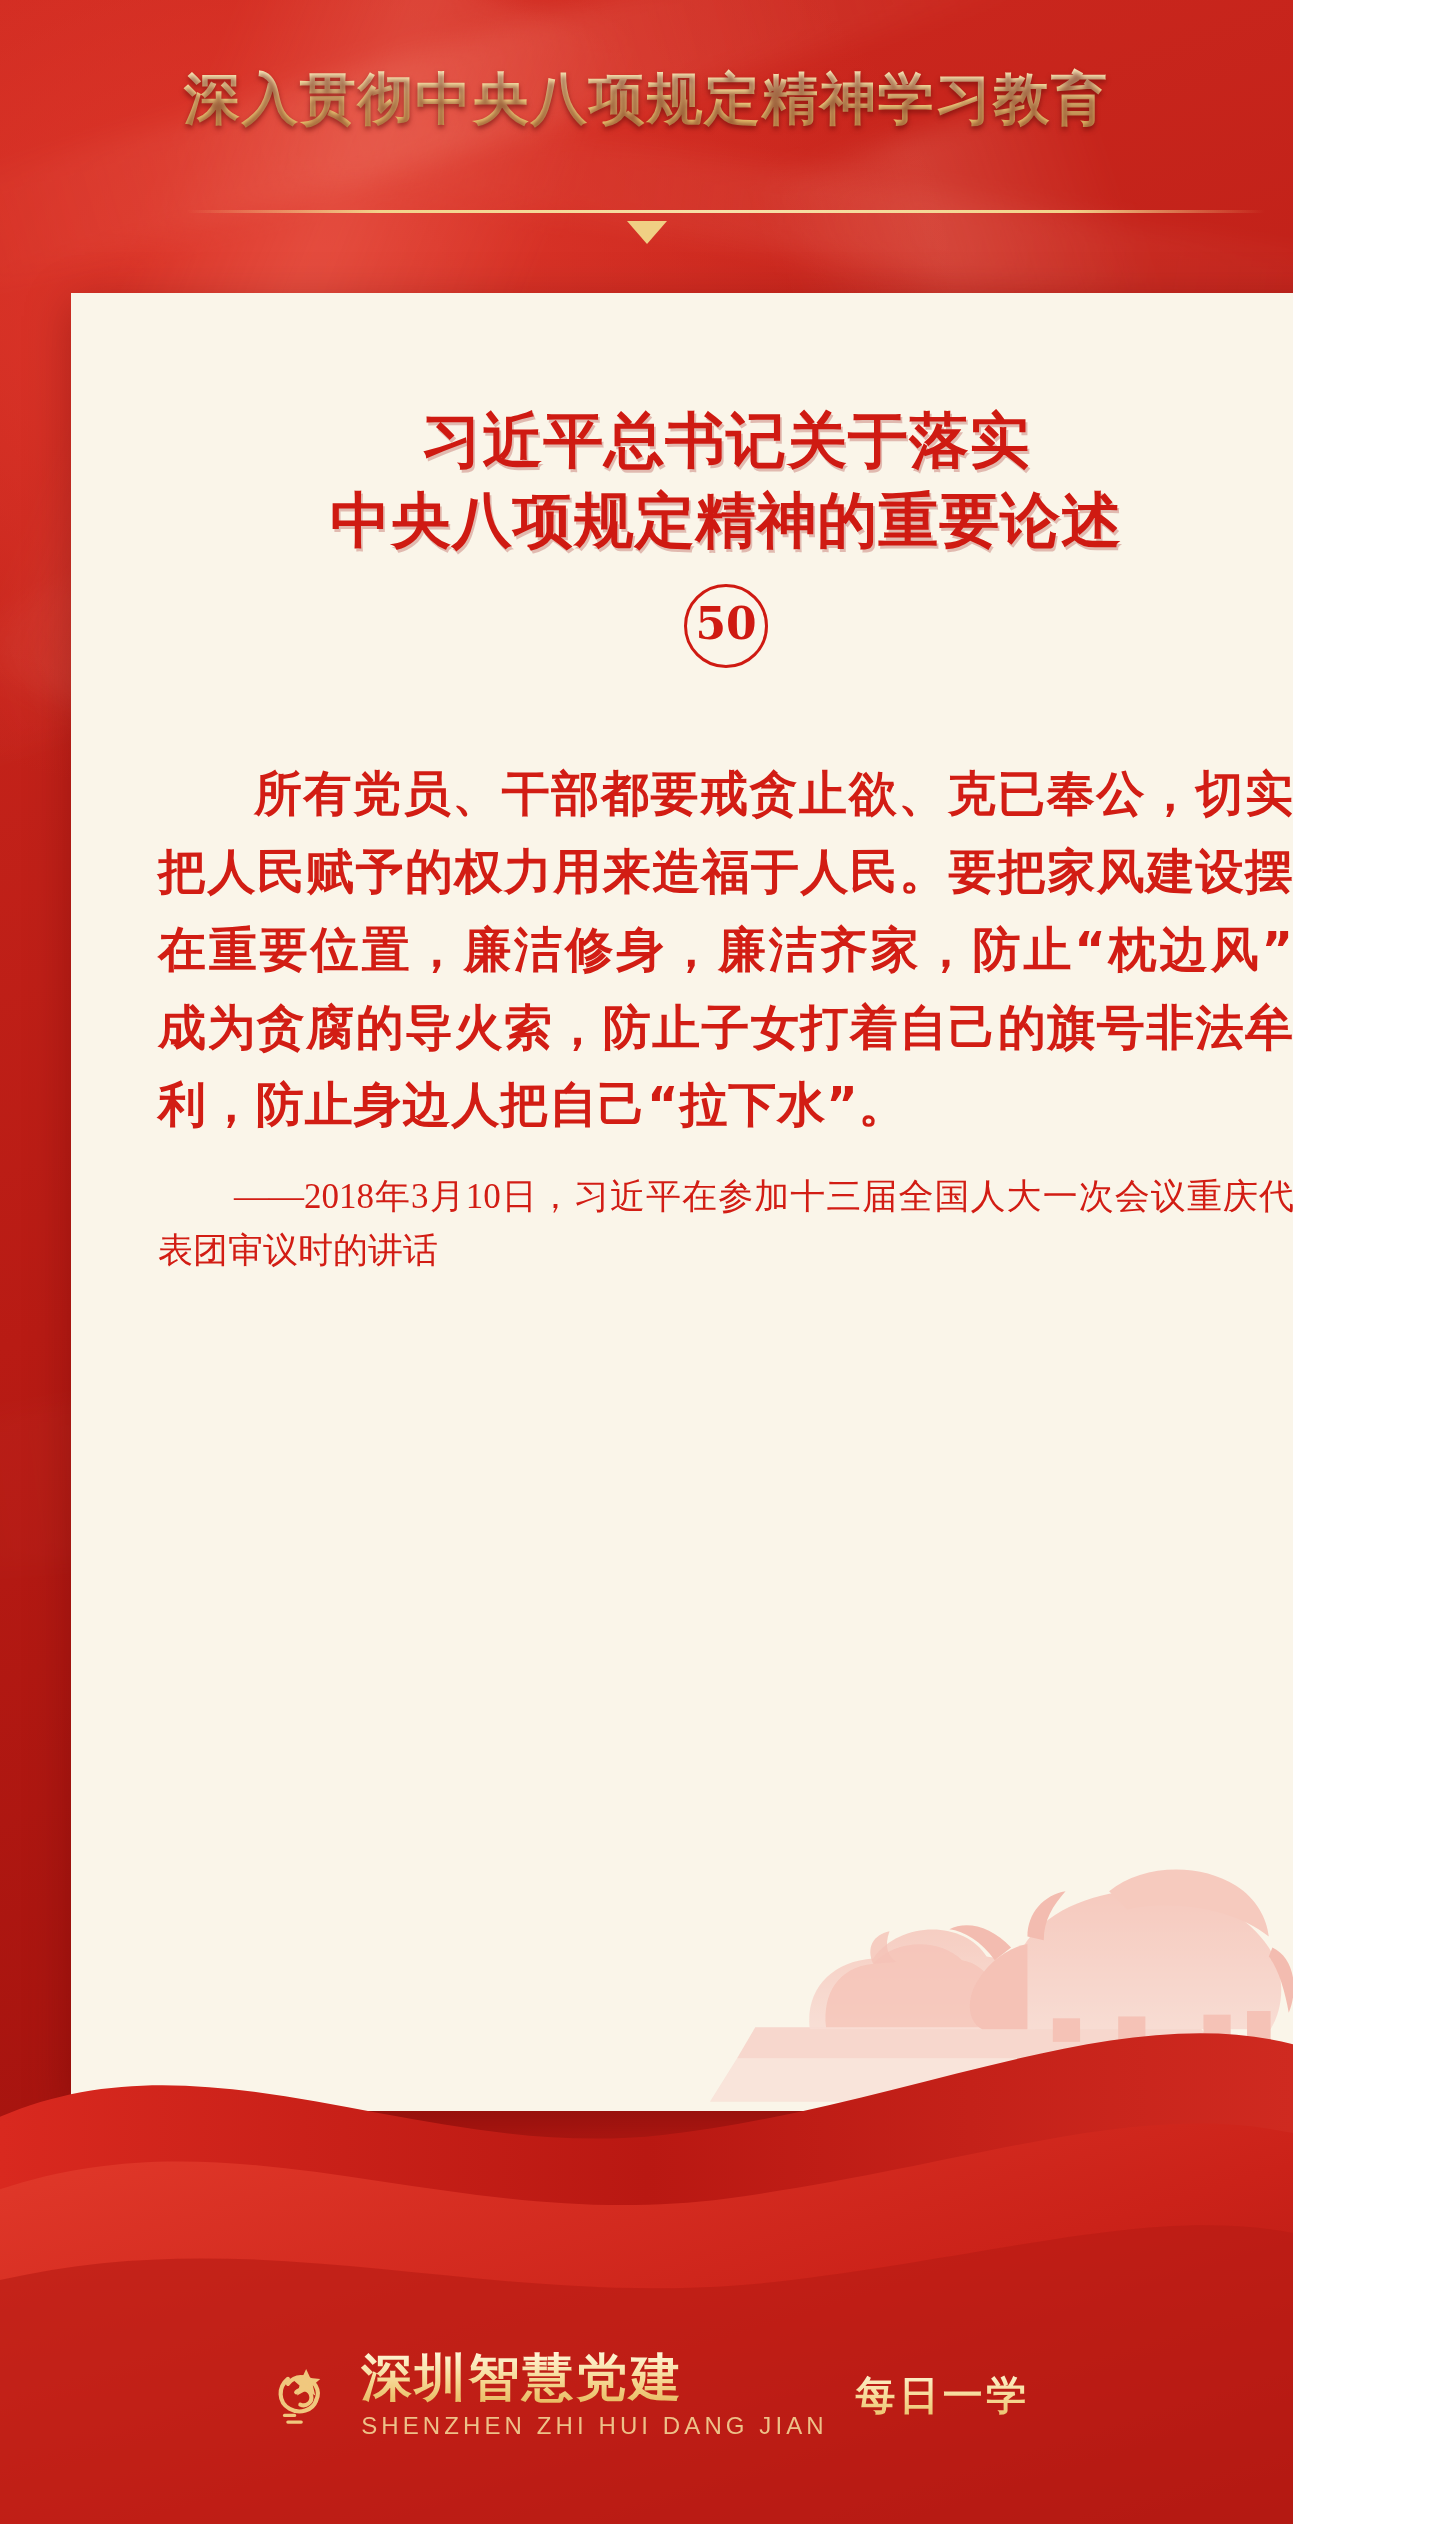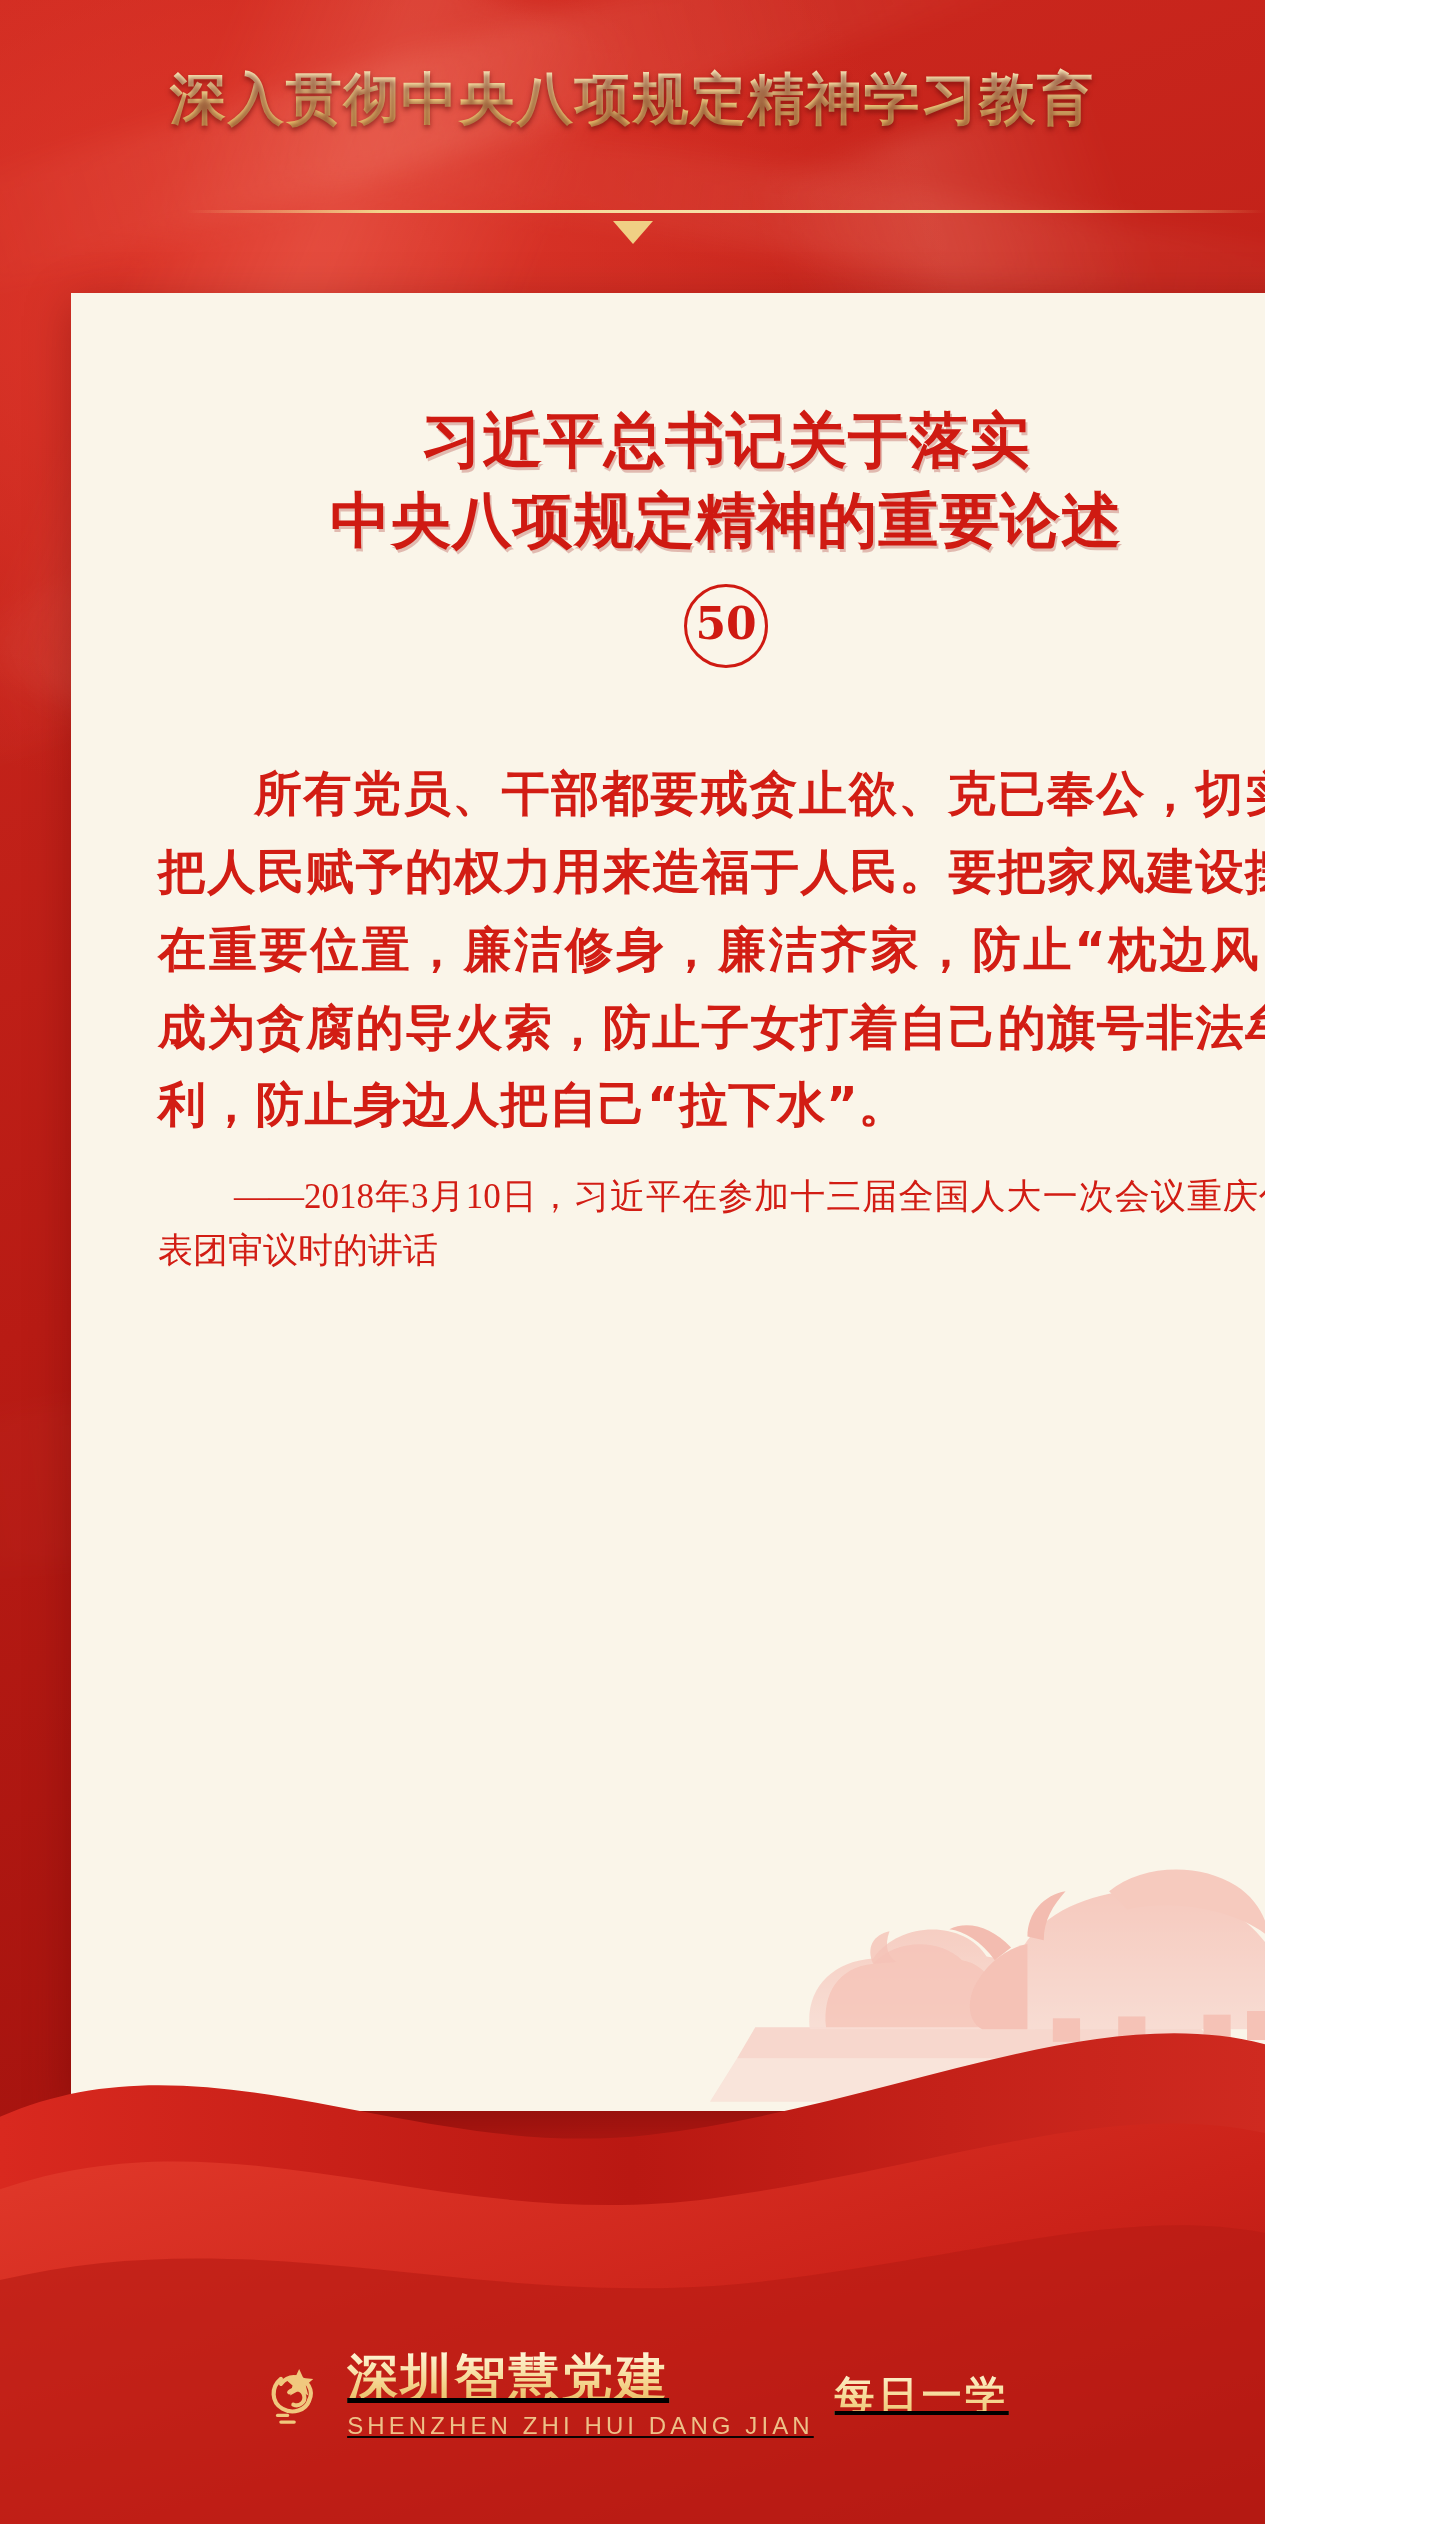--- a/index.html
+++ b/index.html
@@ -9,20 +9,21 @@
   }
   body {
     font-family: "Liberation Sans", sans-serif;
   }
   .poster {
     position: relative;
     width: 1265px;
     height: 2525px;
     overflow: hidden;
     background: #701a75;
+    padding-left: 28px;
   }
 
   
   .bg-base {
     position: absolute;
     inset: 0;
     background:
       radial-gradient(ellipse 1088px 816px at 22% 12%, #e0392c 0%, rgba(224,57,44,0) 62%),
       radial-gradient(ellipse 907px 726px at 85% 35%, #d32c22 0%, rgba(211,44,34,0) 60%),
       linear-gradient(160deg, #cf2a20 0%, #b81b14 45%, #a7140f 72%, #c4201a 100%);
@@ -184,22 +185,21 @@
 
   
   .footer {
     position: absolute;
     left: 0; right: 0;
     bottom: 87px;
     z-index: 12;
     display: flex;
     align-items: center;
     justify-content: center;
-    gap: 8px;
-    text-decoration: underline;
+    gap: 15px;
   }
   .brand-mark { width: 83px; height: 83px; }
   .brand-mark svg { width: 100%; height: 100%; }
   .brand-text { line-height: 1; }
   .brand-main {
     font-family: "DejaVu Serif", "Liberation Serif", serif;
     font-weight: bold;
     font-size: 51px;
     letter-spacing: 2.7px;
     color: #ffe9b8;

